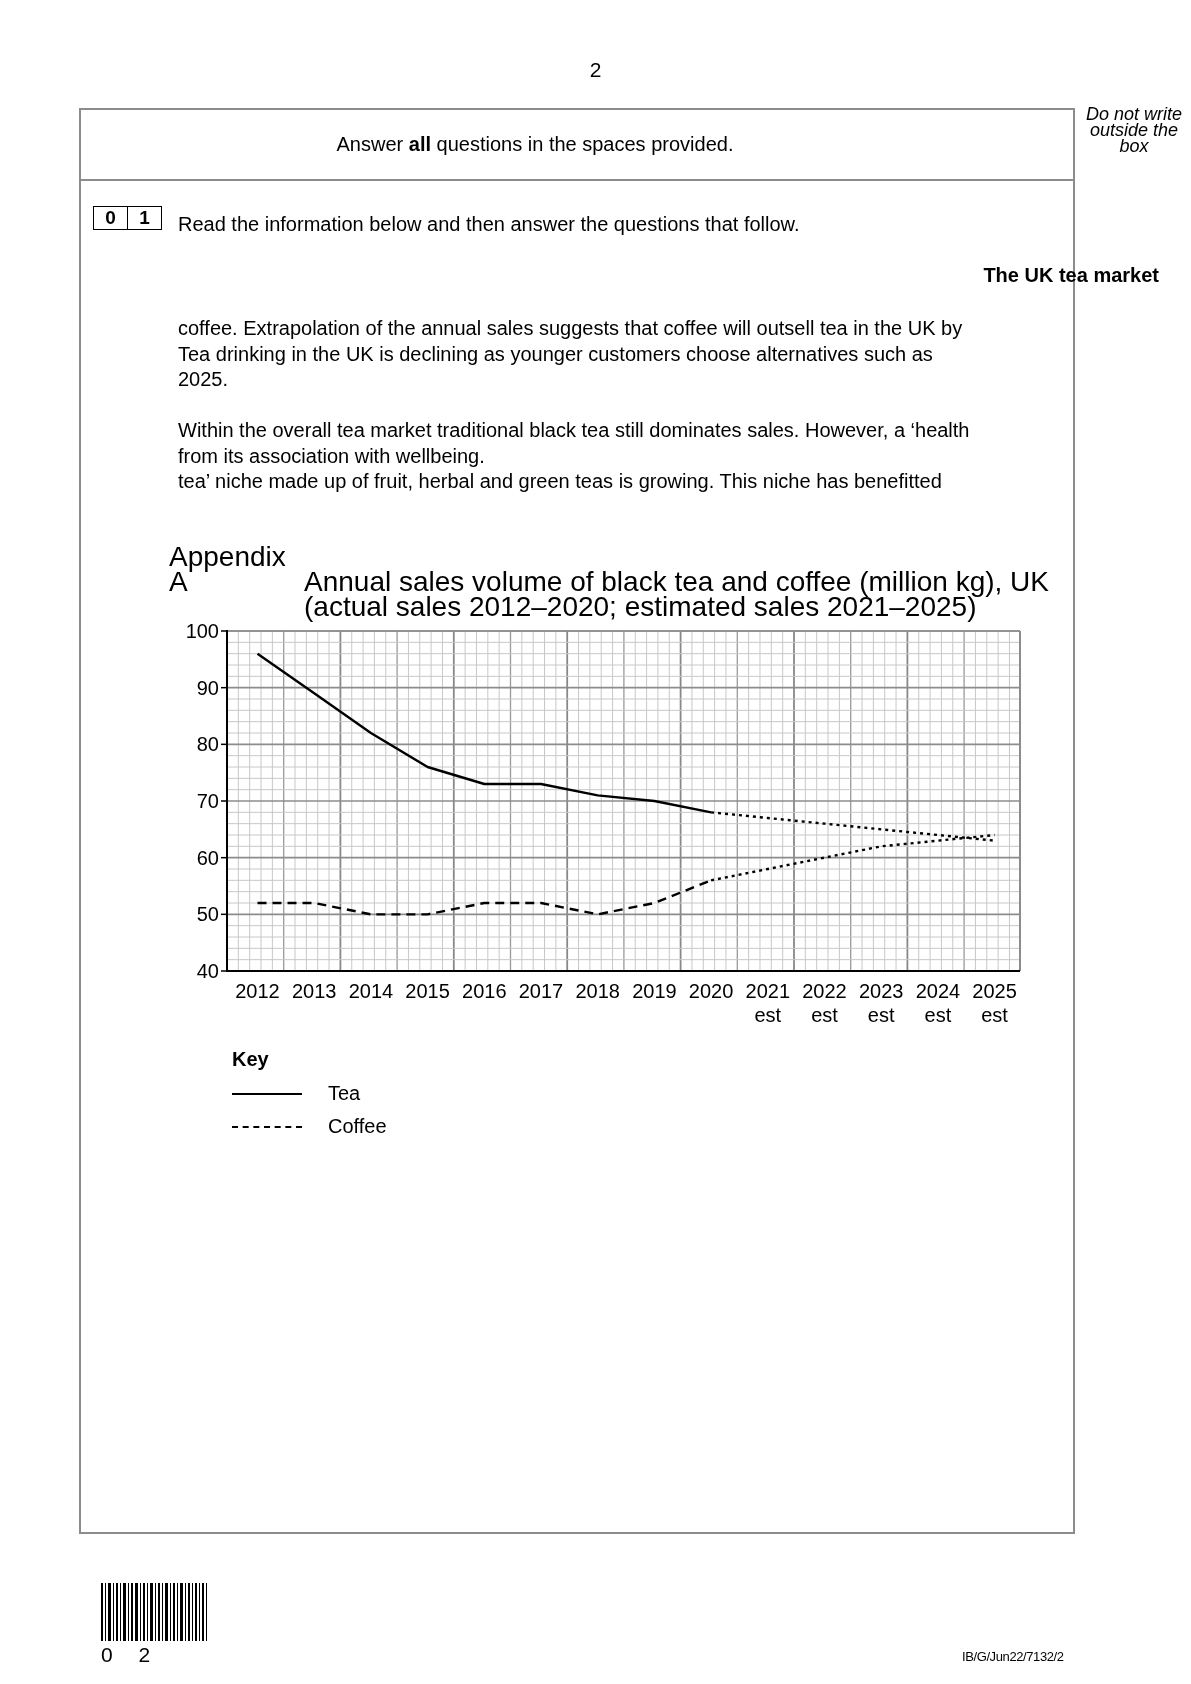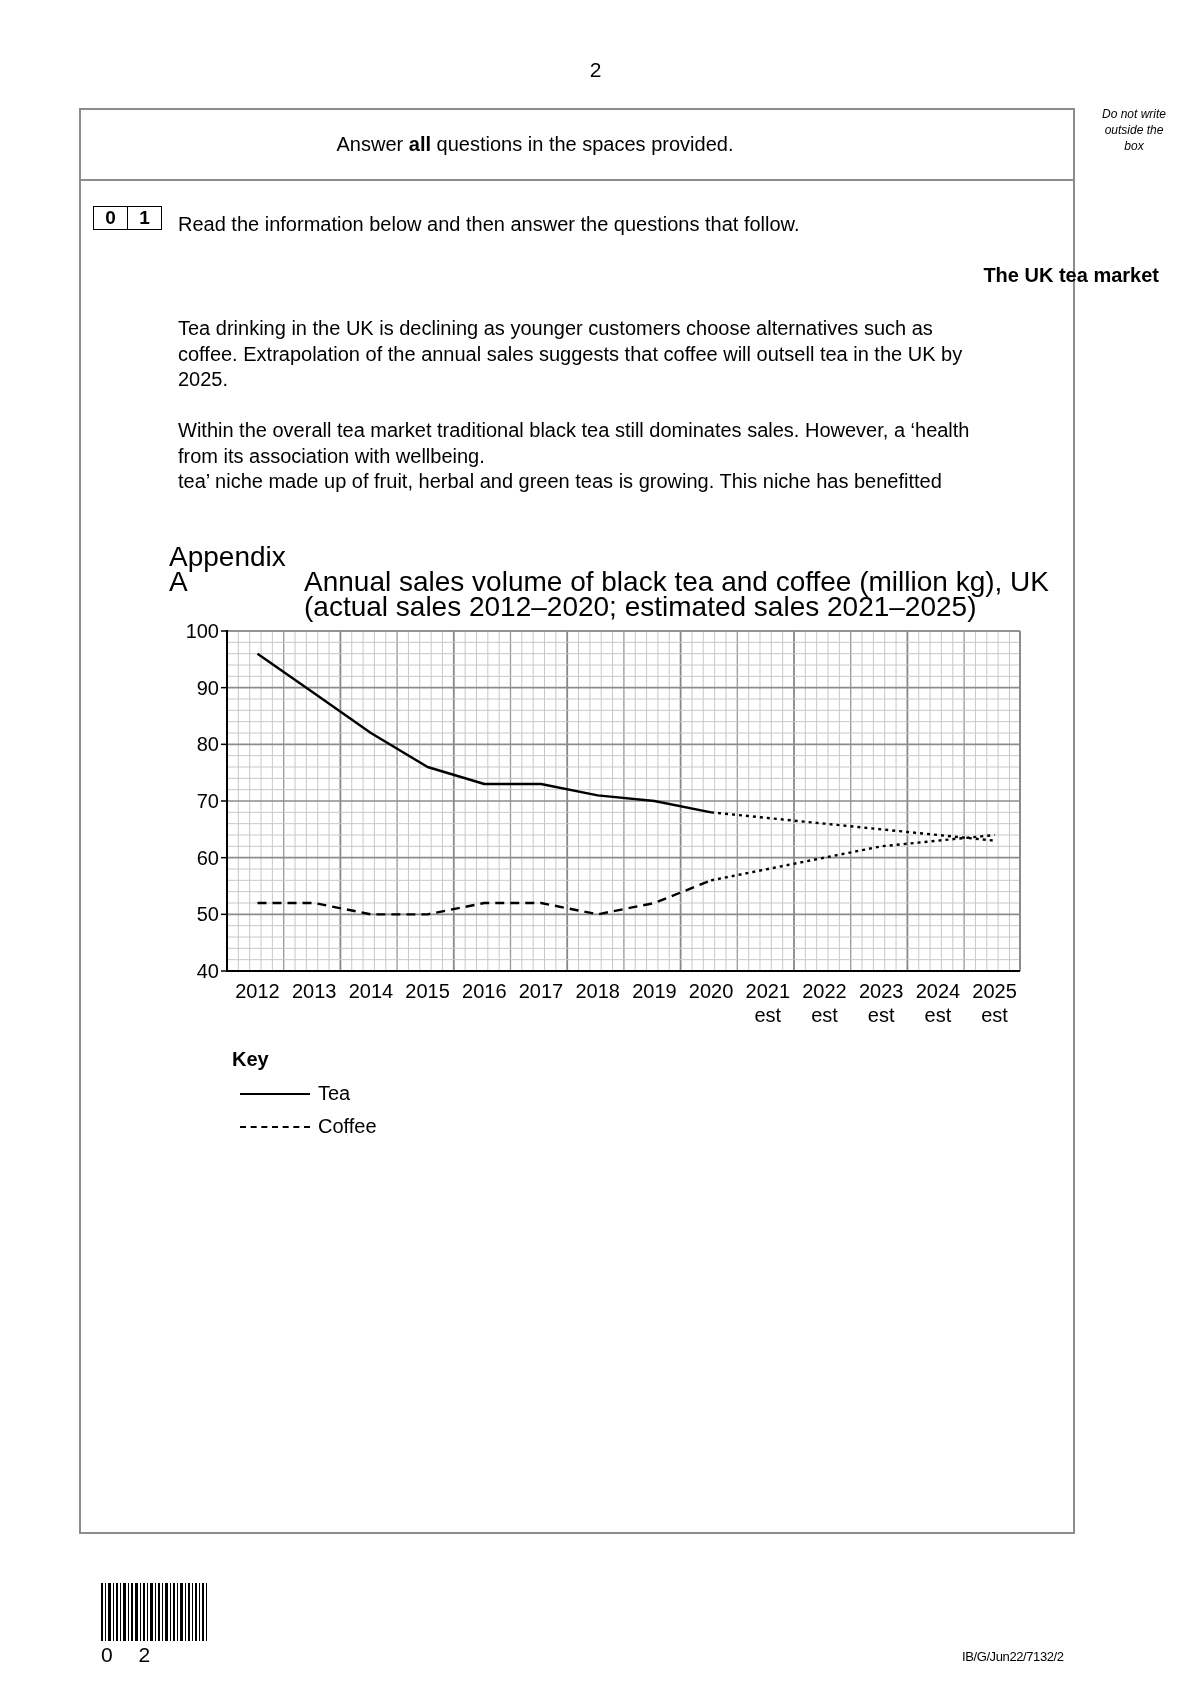--- a/index.html
+++ b/index.html
@@ -1,34 +1,34 @@
 <!DOCTYPE html>
 <html><head>
 <meta charset="utf-8">
 <style>
   html, body { margin: 0; padding: 0; background: #ffffff; }
   body { width: 1191px; height: 1684px; position: relative; font-family: "Liberation Sans", sans-serif; color: #000; overflow: hidden; }
   .abs { position: absolute; }
   .page-number { left: 0; width: 1191px; top: 58px; text-align: center; font-size: 21px; }
-  .side-note { left: 1084px; top: 106px; width: 100px; text-align: center; font-size: 12px; font-style: italic; line-height: 16px; }
+  .side-note { left: 1084px; top: 106px; width: 100px; text-align: center; font-size: 18px; font-style: italic; line-height: 16px; }
   .outer-box { left: 79px; top: 108px; width: 996px; height: 1426px; border: 2px solid #8c8c8c; box-sizing: border-box; }
   .divider { left: 79px; top: 179px; width: 996px; height: 0; border-top: 2px solid #8c8c8c; }
   .instruction { left: 79px; width: 912px; top: 133px; text-align: center; font-size: 20px; }
   .qbox { left: 93px; top: 206px; height: 24px; display: flex; border: 1.5px solid #000; box-sizing: border-box; }
   .qbox span { width: 33px; text-align: center; font-weight: bold; font-size: 19px; line-height: 21px; }
   .qbox span + span { border-left: 1.5px solid #000; }
   .qtext { left: 178px; top: 213px; font-size: 20px; }
   .title { left: 79px; width: 1080px; top: 264px; text-align: right; font-size: 20px; font-weight: bold; }
   .para { left: 178px; width: 880px; font-size: 20px; line-height: 25.5px; }
   .appendix { left: 169px; top: 544px; font-size: 28px; font-weight: normal; line-height: 25px; }
   .appendix .label { display: inline-block; width: 135px; }
   .appendix .line2 { padding-left: 135px; }
   .chart { left: 0; top: 0; }
   .key-title { left: 232px; top: 1048px; font-weight: bold; font-size: 20px; }
-  .key-row { left: 240px; font-size: 20px; display: flex; align-items: center; }
+  .key-row { left: 232px; font-size: 20px; display: flex; align-items: center; gap: 18px; }
   .key-swatch { width: 70px; height: 0; margin-right: 8px; }
   .barcode { left: 101px; top: 1583px; }
   .barcode-num { left: 101px; top: 1643px; font-size: 21px; letter-spacing: 10px; }
   .ref { left: 962px; top: 1649px; font-size: 13px; letter-spacing: -0.4px; }
 </style>
 </head>
 <body>
 
 <div class="abs page-number">2</div>
 
@@ -45,22 +45,22 @@
 
 <div class="abs qbox">
   <span>0</span>
   <span>1</span>
 </div>
 <div class="abs qtext">Read the information below and then answer the questions that follow.</div>
 
 <div class="abs title">The UK tea market</div>
 
 <div class="abs para" style="top:316px;">
+  <div>coffee.  Extrapolation of the annual sales suggests that coffee will outsell tea in the UK by</div>
   <div>Tea drinking in the UK is declining as younger customers choose alternatives such as</div>
-  <div>coffee.  Extrapolation of the annual sales suggests that coffee will outsell tea in the UK by</div>
   <div>2025.</div>
 </div>
 <div class="abs para" style="top:418px;">
   <div>Within the overall tea market traditional black tea still dominates sales.  However, a ‘health</div>
   <div>from its association with wellbeing.</div>
   <div>tea’ niche made up of fruit, herbal and green teas is growing.  This niche has benefitted</div>
 </div>
 
 <div class="abs appendix">
   <div><span class="label">Appendix A</span><span>Annual sales volume of black tea and coffee (million kg), UK</span></div>

